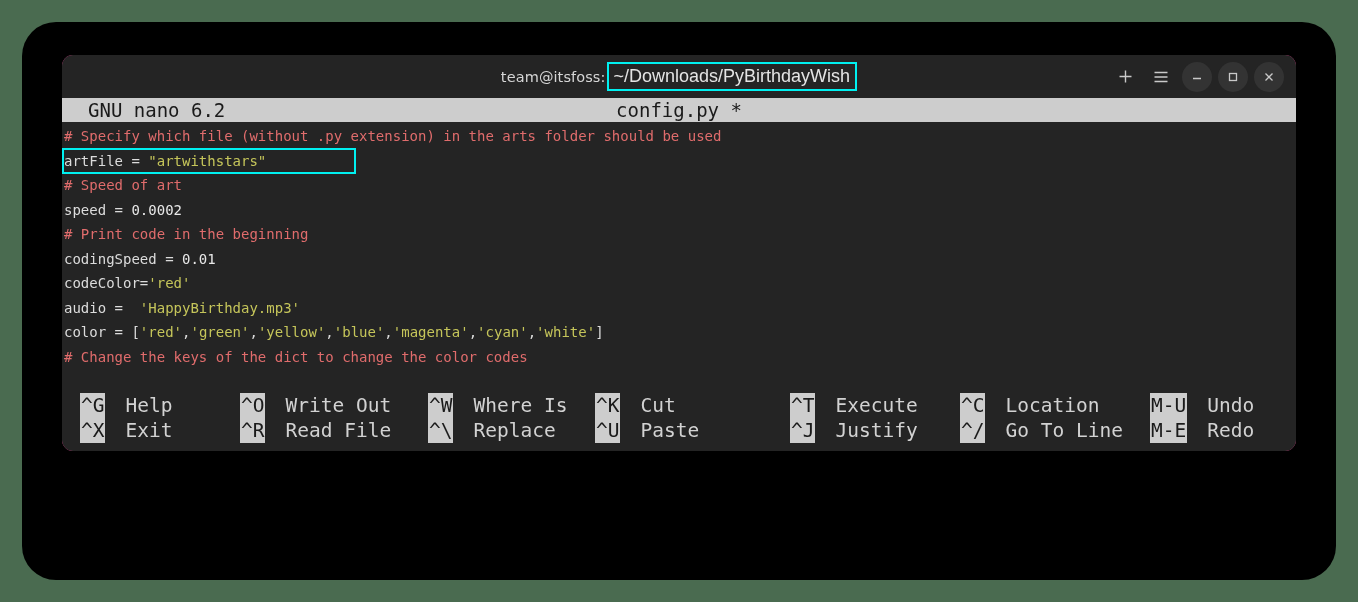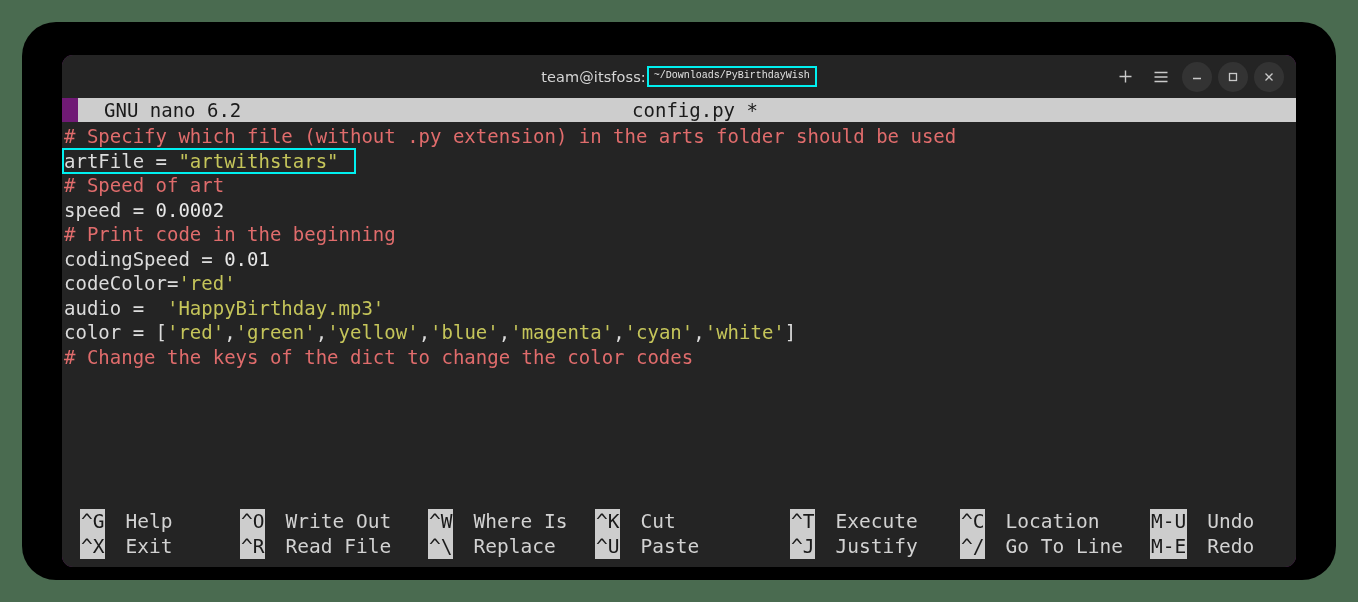--- a/index.html
+++ b/index.html
@@ -25,22 +25,22 @@
     background: #000000;
     border-radius: 34px;
   }
 
   
   .window {
     position: absolute;
     left: 62px;
     top: 55px;
     width: 1234px;
-    height: 512px;
-    background: #701a75;
+    height: 396px;
+    background: #ec4899;
     border-radius: 11px 11px 11px 11px;
     overflow: hidden;
     display: flex;
     flex-direction: column;
   }
 
   
   .titlebar {
     position: relative;
     height: 43px;
@@ -51,22 +51,22 @@
     justify-content: center;
   }
   .title-text {
     font-family: "DejaVu Sans", "Liberation Sans", sans-serif;
     font-size: 14.5px;
     color: #d6d6d6;
     white-space: pre;
     letter-spacing: 0.1px;
   }
   .title-path {
-    font-family: Liberation Mono, monospace;
-    font-size: 10px;
+    font-family: Liberation Sans, sans-serif;
+    font-size: 18px;
     color: #e4e4e4;
     white-space: pre;
     padding: 3px 5px 4px 5px;
     border: 2.5px solid #00f0f0;
     margin-left: 1px;
     line-height: 1;
   }
 
   .win-controls {
     position: absolute;
@@ -105,35 +105,35 @@
     font-family: "DejaVu Sans Mono", "Liberation Mono", monospace;
   }
   .nano-head .version { padding-left: 26px; }
   .nano-head .filename {
     position: absolute;
     left: 0;
     width: 1234px;
     text-align: center;
     pointer-events: none;
   }
-  .nano-head-wrap { position: relative; margin-left: 16px; }
+  .nano-head-wrap { position: relative; }
 
   
   .editor {
     position: relative;
     flex: 1;
     background: #242424;
     padding: 2px 0 0 0;
     overflow: hidden;
   }
   .code-line {
     position: relative;
     height: 24.5px;
     line-height: 24.5px;
-    font-size: 19px;
+    font-size: 14px;
     white-space: pre;
     padding-left: 2px;
     color: #d8d8d8;
     letter-spacing: 0px;
   }
   .cmt   { color: #e06c6c; }
   .str   { color: #c5c55a; }
   .kw    { color: #b294bb; }
   .num   { color: #e8e8e8; }
   .id    { color: #dcdcdc; }

